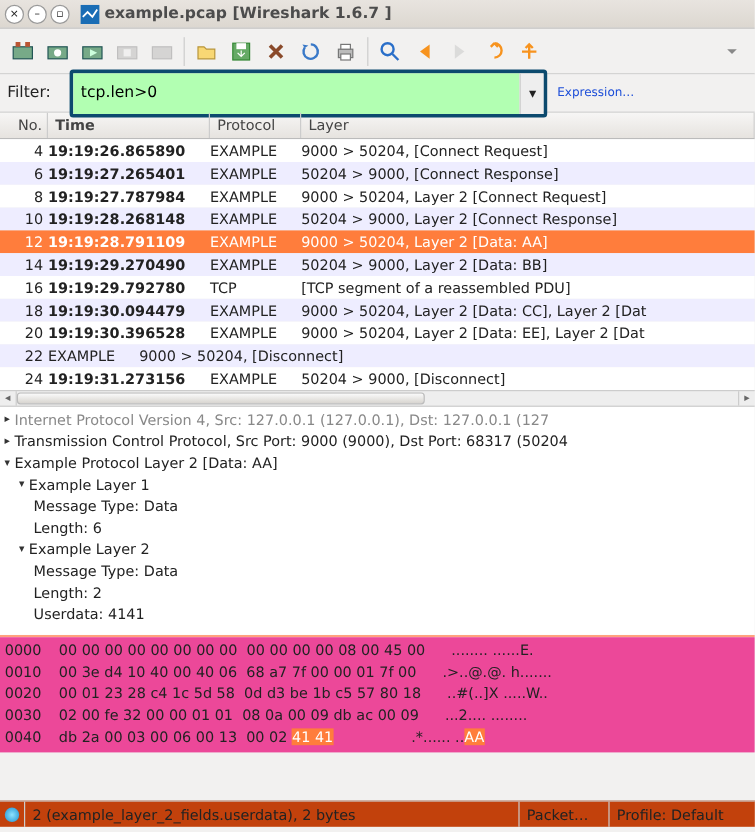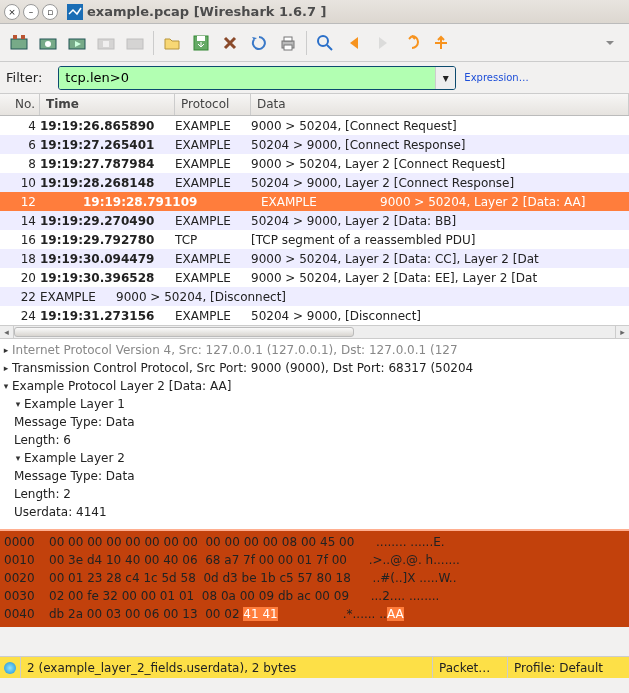--- a/index.html
+++ b/index.html
@@ -6,44 +6,44 @@
 body { width: 629px; height: 693px; background: #f2f1f0; overflow: hidden; font-size: 12px; color: #222; }
 .titlebar { height: 24px; background: linear-gradient(#e8e4df,#dcd7d0); border-bottom: 1px solid #bbb; display: flex; align-items: center; padding: 0 4px; }
 .titlebar .winbtn { width: 16px; height: 16px; border-radius: 8px; border: 1px solid #999; margin-right: 3px; display: inline-flex; align-items: center; justify-content: center; font-size: 9px; background: #fff; cursor: pointer; }
 .titlebar .icon { width: 16px; height: 16px; margin: 0 4px 0 6px; }
 .titlebar .title { font-weight: bold; font-size: 13px; color: #4c4c4c; }
 .toolbar { height: 38px; background: #f2f1f0; border-bottom: 1px solid #ccc; display: flex; align-items: center; padding: 0 6px; gap: 3px; }
 .toolbar .tbtn { width: 26px; height: 26px; display: inline-flex; align-items: center; justify-content: center; border-radius: 3px; cursor: pointer; }
 .toolbar .sep { width: 1px; height: 24px; background: #ccc; margin: 0 2px; }
 .filterbar { height: 32px; display: flex; align-items: center; padding: 0 6px; background: #f2f1f0; border-bottom: 1px solid #ccc; }
 .filterbar .lbl { margin-right: 16px; font-size: 13px; }
-.filterbar .combo { flex: 0 0 398px; height: 24px; display: flex; border: 1px solid #0c4a6e; border-radius: 3px; overflow: hidden; }
+.filterbar .combo { flex: 0 0 398px; height: 40px; display: flex; border: 3px solid #0c4a6e; border-radius: 3px; overflow: hidden; }
 .filterbar .combo input { flex: 1; border: none; background: #b2ffb2; padding: 0 6px; font-size: 13px; outline: none; }
 .filterbar .combo .dd { width: 20px; background: #eee; border-left: 1px solid #ccc; display: flex; align-items: center; justify-content: center; cursor: pointer; }
 .filterbar .expr { margin-left: 8px; font-size: 10px; color: #1d4ed8; cursor: pointer; }
 .headerrow { height: 22px; background: linear-gradient(#f7f6f5,#e6e3df); border-bottom: 1px solid #bbb; display: flex; font-size: 12px; }
 .headerrow .hc { border-right: 1px solid #ccc; padding: 3px 6px; color: #444; cursor: pointer; }
 .c-no { width: 40px; text-align: right; padding-right: 4px !important; }
 .c-time { width: 135px; font-weight: bold; }
 .c-proto { width: 76px; }
 .c-info { flex: 1; }
 .packets { font-family: "DejaVu Sans Mono","Courier New",monospace; font-size: 12px; }
 .packets .row { height: 19px; display: flex; align-items: center; cursor: pointer; white-space: nowrap; overflow: hidden; }
 .packets .row.even0 { background: #ffffff; }
 .packets .row.odd0 { background: #eeedff; }
-.packets .row.sel { background: #ff7d3c; color: #fff; gap: 43px; }
+.packets .row.sel { background: #ff7d3c; color: #fff; }
 .packets .row .c-no { padding-right: 4px; }
 .tree { font-family: "DejaVu Sans Mono","Courier New",monospace; font-size: 12px; background: #fff; padding: 2px 0; height: 190px; overflow: hidden; }
 .tree .tn { height: 18px; display: flex; align-items: center; white-space: nowrap; cursor: pointer; }
 .tree .tw { width: 12px; display: inline-flex; justify-content: center; font-size: 9px; color: #333; }
 .tree .ind1 { padding-left: 12px; }
-.tree .ind2 { padding-left: 14px; }
-.hexpane { font-family: "DejaVu Sans Mono","Courier New",monospace; font-size: 12px; background: #c2410c; padding: 2px 4px; height: 96px; line-height: 18px; white-space: pre; }
+.tree .ind2 { padding-left: 28px; }
+.hexpane { font-family: "DejaVu Sans Mono","Courier New",monospace; font-size: 12px; background: #ec4899; padding: 2px 4px; height: 96px; line-height: 18px; white-space: pre; }
 .hexpane .hl { background: #ff7d3c; color: #fff; }
-.statusbar { position: absolute; bottom: 15px; left: 0; right: 0; height: 22px; background: #fde047; border-top: 1px solid #ccc; display: flex; align-items: center; padding: 0 4px; font-size: 12px; }
+.statusbar { position: absolute; bottom: 4px; left: 0; right: 0; height: 22px; background: #c2410c; border-top: 1px solid #ccc; display: flex; align-items: center; padding: 0 4px; font-size: 12px; }
 .statusbar .bulb { width: 12px; height: 12px; border-radius: 6px; background: radial-gradient(#8fe3ff,#1a8fd0); margin-right: 4px; }
 .statusbar .cell { padding: 0 6px; border-left: 1px solid #ccc; height: 100%; display: flex; align-items: center; }
 .statusbar .cell:first-of-type { border-left: none; }
 svg { display: block; }
 .hscroll { height: 14px; background: #eee; border-top: 1px solid #ccc; border-bottom: 1px solid #ccc; position: relative; }
 .hscroll .thumb { position: absolute; left: 14px; top: 1px; bottom: 1px; width: 340px; background: linear-gradient(#fafafa,#d8d5d0); border: 1px solid #bbb; border-radius: 3px; }
 .hscroll .arr { position: absolute; top: 0; bottom: 0; width: 14px; display: flex; align-items: center; justify-content: center; font-size: 9px; color: #666; cursor: pointer; }
 .hscroll .arr.l { left: 0; border-right: 1px solid #ccc; }
 .hscroll .arr.r { right: 0; border-left: 1px solid #ccc; }
 .hsplitthin { height: 2px; background: linear-gradient(#fff,#ff5e21,#fff); }
@@ -167,21 +167,21 @@
     <input value="tcp.len&gt;0" style="">
     <span class="dd">▾</span>
   </div>
   <span class="expr">Expression…</span>
 </div>
 
 <div class="headerrow">
   <div class="hc c-no">No.</div>
   <div class="hc c-time">Time</div>
   <div class="hc c-proto">Protocol</div>
-  <div class="hc c-info">Data</div>
+  <div class="hc c-info">Layer</div>
 </div>
 
 <div class="packets" id="packets">
     <div class="row even0">
       <span class="c-no">4</span>
       <span class="c-time">19:19:26.865890</span>
       <span class="c-proto">EXAMPLE</span>
       <span class="c-info">9000 &gt; 50204, [Connect Request]</span>
     </div>
     <div class="row odd0">

